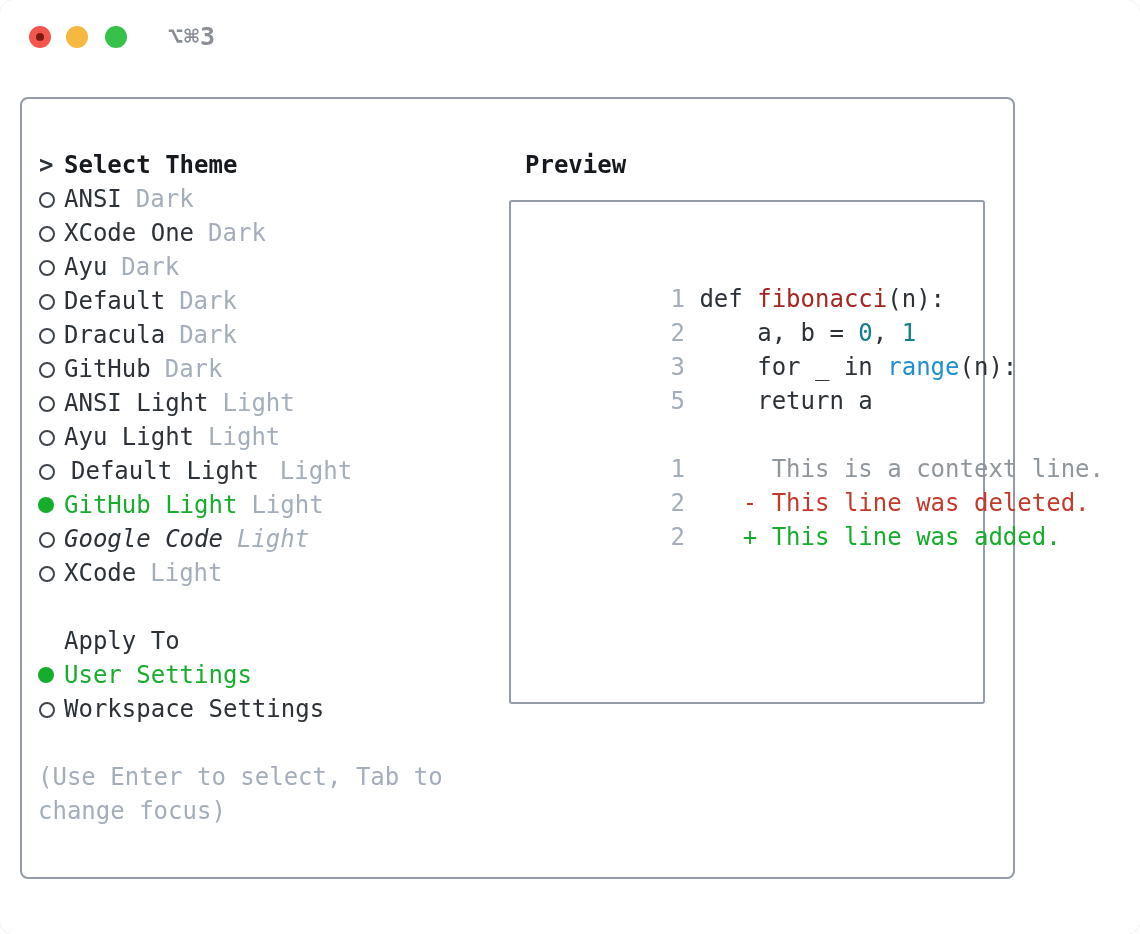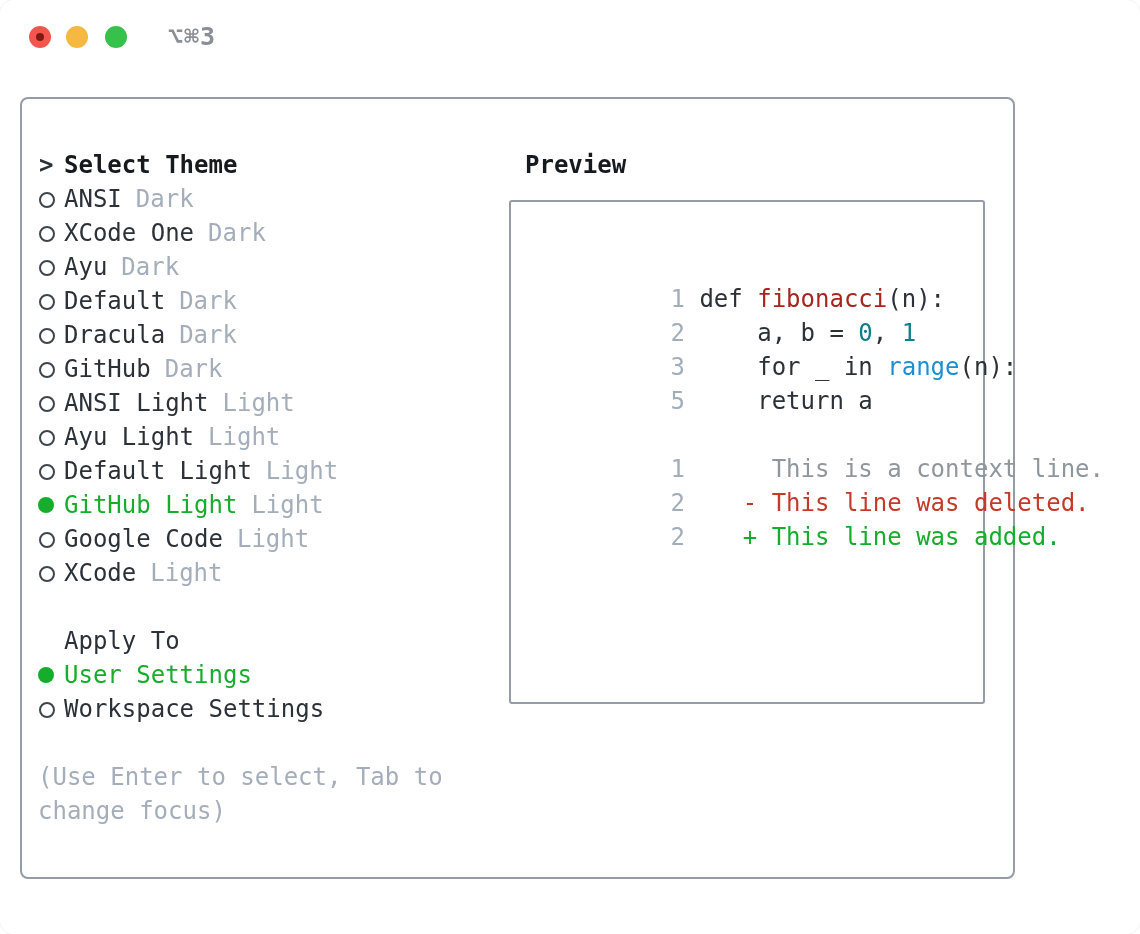--- a/index.html
+++ b/index.html
@@ -99,31 +99,31 @@
     <div class="row theme-item" style="top:287px;">
       <span class="marker"><span class="radio"></span></span>
       <span class="tname">ANSI Light</span>
       <span class="tvariant">Light</span>
     </div>
     <div class="row theme-item" style="top:321px;">
       <span class="marker"><span class="radio"></span></span>
       <span class="tname">Ayu Light</span>
       <span class="tvariant">Light</span>
     </div>
-    <div class="row theme-item" style="top:355px;">
+    <div class="row theme-item" style="top:355px;gap:7px;">
       <span class="marker"><span class="radio"></span></span>
       <span class="tname">Default Light</span>
       <span class="tvariant">Light</span>
     </div>
     <div class="row theme-item selected" style="top:389px;text-align:center;">
       <span class="marker"><span class="radio"></span></span>
       <span class="tname">GitHub Light</span>
       <span class="tvariant">Light</span>
     </div>
-    <div class="row theme-item" style="top:423px;">
+    <div class="row theme-item" style="top:423px;font-style:italic;">
       <span class="marker"><span class="radio"></span></span>
       <span class="tname">Google Code</span>
       <span class="tvariant">Light</span>
     </div>
     <div class="row theme-item" style="top:457px;">
       <span class="marker"><span class="radio"></span></span>
       <span class="tname">XCode</span>
       <span class="tvariant">Light</span>
     </div>
 

